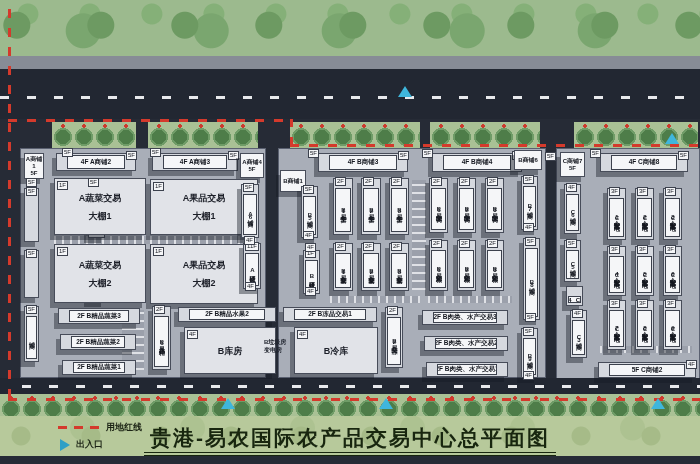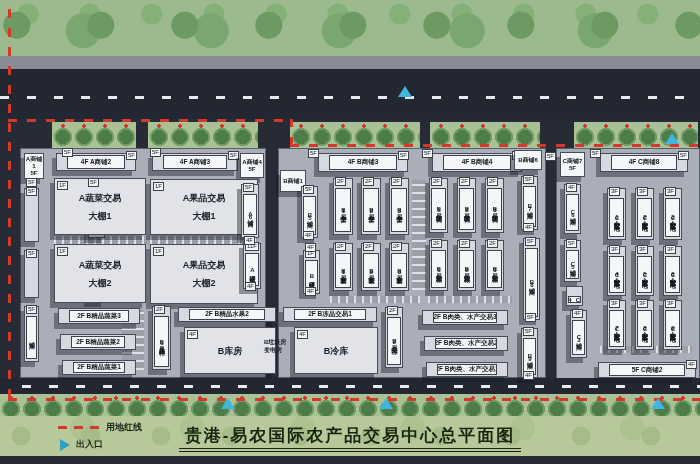--- a/index.html
+++ b/index.html
@@ -67,21 +67,21 @@
       radial-gradient(circle at 75% 30%, #adc291 0 12px, rgba(0,0,0,0) 13px);
     background-size:70px 40px,110px 40px;}
   .bottom-strip{position:absolute;left:0;top:456px;width:700px;height:8px;background:#262b36;z-index:50;}
   .legend-row{position:absolute;display:flex;align-items:center;gap:6px;z-index:55;}
   .legend-dash{width:42px;height:3px;
     background:repeating-linear-gradient(90deg,#d43a2c 0 9px,rgba(0,0,0,0) 9px 16px);}
   .legend-tri{width:0;height:0;border-top:6px solid rgba(0,0,0,0);
     border-bottom:6px solid rgba(0,0,0,0);border-left:10px solid #2f9fc6;}
   .legend-text{font-size:9px;color:#1c2415;font-weight:bold;}
   .plan-title{position:absolute;left:0;top:424px;width:700px;text-align:center;z-index:55;}
-  .plan-title span{font-size:17px;font-weight:bold;color:#18260f;letter-spacing:2px;
+  .plan-title span{font-size:21px;font-weight:bold;color:#18260f;letter-spacing:2px;
     border-bottom:4px double #18260f;padding:0 6px 3px 6px;}
 </style>
 </head>
 <body>
 
 <div id="canvas">
 
   <div class="greenbelt" style="left:0;top:0;width:700px;height:56px;"></div>
   <div class="sidewalk" style="left:0;top:56px;width:700px;height:13px;"></div>
   <div class="road" style="left:0;top:69px;width:700px;height:50px;"></div>

